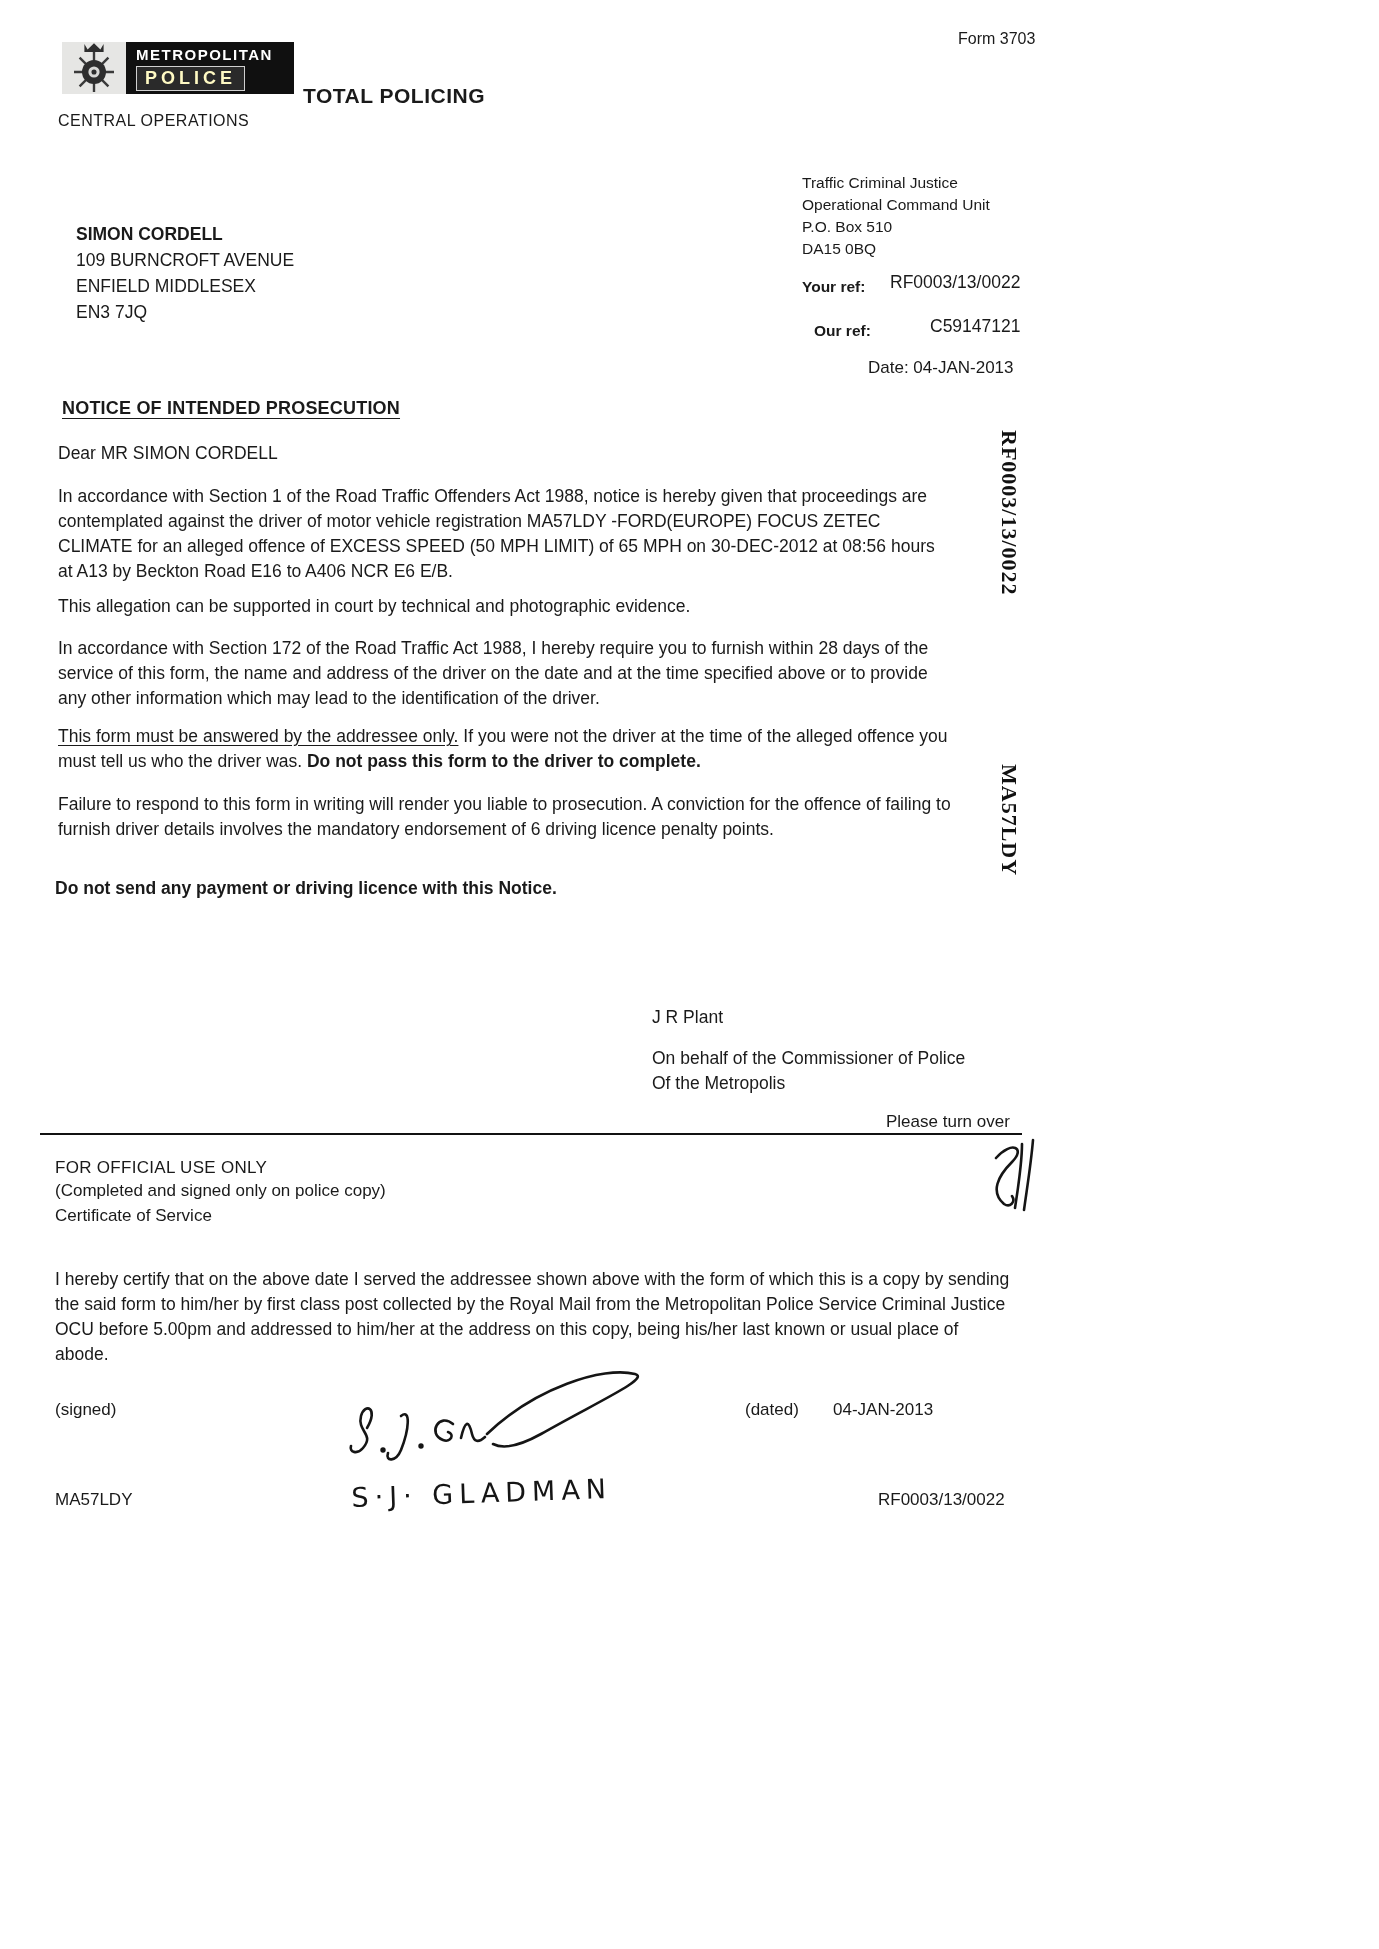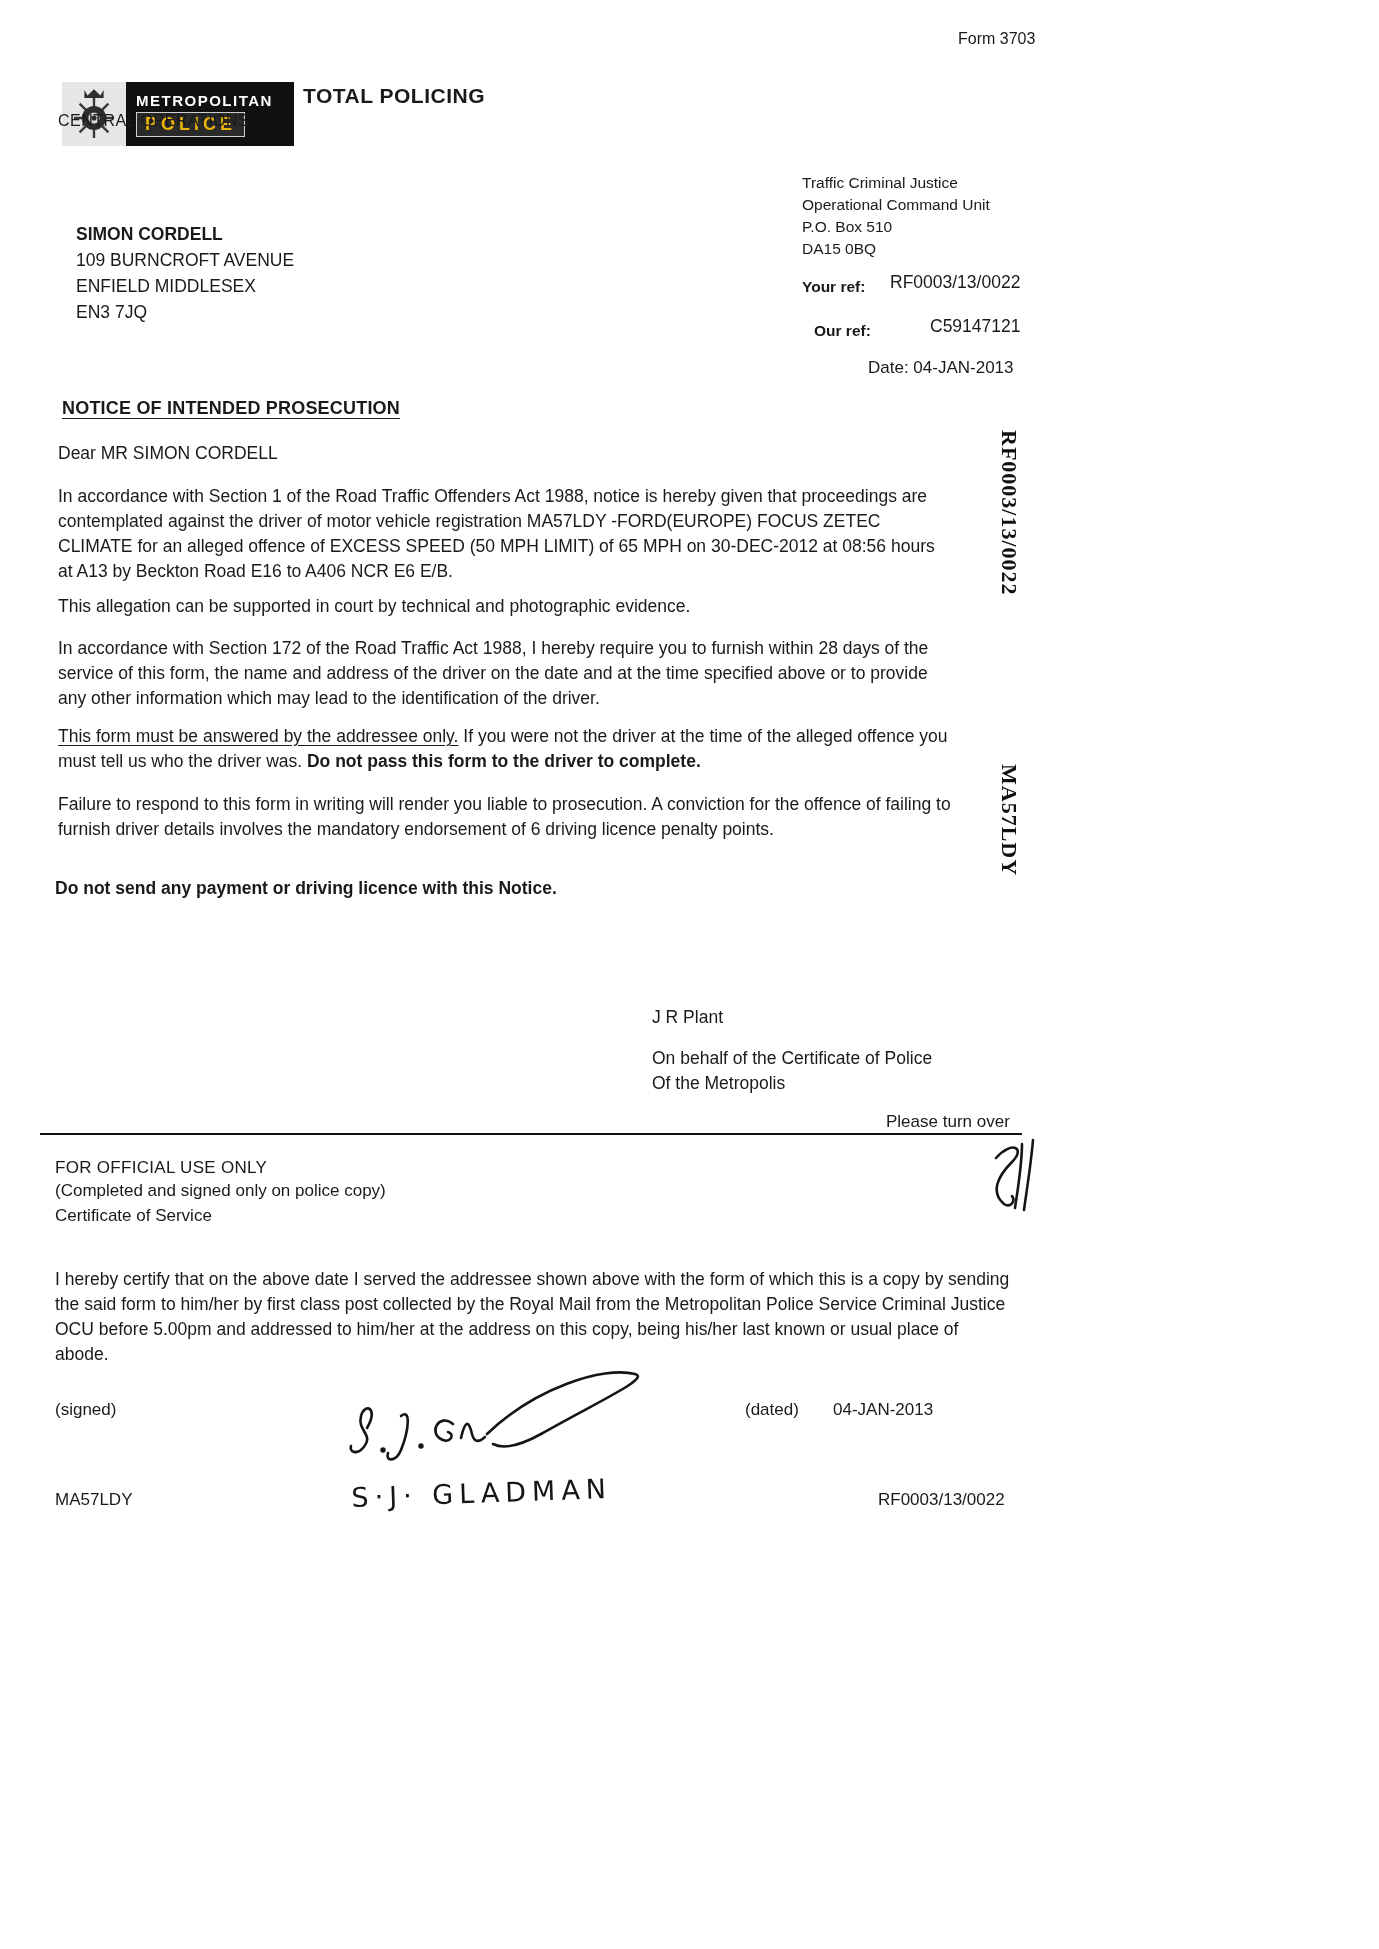--- a/index.html
+++ b/index.html
@@ -11,26 +11,26 @@
   .b { font-weight:bold; }
   .fs16 { font-size:16px; }
   .fs17 { font-size:17px; }
   .body-par { font-size:17.5px; line-height:25px; width:895px; }
   .u-title { font-weight:bold; font-size:18px; text-decoration:underline; text-underline-offset:4px; letter-spacing:0.2px; }
   .addr { font-size:17.5px; line-height:26px; }
   .sender { font-size:15.5px; line-height:22px; font-weight:normal; }
   .ref-label { font-size:15.5px; font-weight:bold; }
   .ref-value { font-size:17.5px; }
   .logo-box {
-    display:flex; align-items:stretch; background:#101010; height:64px; width:232px;margin-top:40px;
+    display:flex; align-items:stretch; background:#101010; height:52px; width:232px;
   }
   .crest-cell { width:64px; background:#e6e6e4; display:flex; align-items:center; justify-content:center; }
   .logo-text { display:flex; flex-direction:column; justify-content:center; padding:4px 10px; }
   .logo-met { color:#fff; font-weight:bold; font-size:15px; letter-spacing:1.5px; }
-  .logo-pol { color:#eab308; font-weight:bold; font-size:18px; letter-spacing:4px; border:1px solid #cfcfcf; padding:1px 8px; margin-top:3px; display:inline-block; align-self:flex-start; background:#2a2a2a; }
+  .logo-pol { color:#fef9c3; font-weight:bold; font-size:18px; letter-spacing:4px; border:1px solid #cfcfcf; padding:1px 8px; margin-top:3px; display:inline-block; align-self:flex-start; background:#2a2a2a; }
   .tagline { font-weight:bold; font-size:21px; letter-spacing:0.5px; }
   .vertical-ref {
     writing-mode:vertical-rl; font-family:"Liberation Serif", serif; font-weight:bold;
     font-size:22px; letter-spacing:1px; color:#111;
   }
   .divider { background:#111; height:2px; }
   .hand-name {
     font-size:27px; letter-spacing:6px; color:#151515;
     transform:rotate(-2deg); transform-origin:left bottom;
     font-family:"DejaVu Sans", sans-serif;
@@ -106,21 +106,21 @@
   <div class="abs body-par" style="left:58px; top:724px;">
     <span style="text-decoration:underline; text-underline-offset:3px;">This form must be answered by the addressee only.</span><span> If you were not the driver at the time of the alleged offence you must tell us who the driver was. </span><span class="b">Do not pass this form to the driver to complete.</span>
   </div>
 
   <div class="abs body-par" style="left:58px; top:792px;">Failure to respond to this form in writing will render you liable to prosecution.  A conviction for the offence of failing to furnish driver details involves the mandatory endorsement of 6 driving licence penalty points.</div>
 
   <div class="abs body-par b" style="left:55px; top:876px;">Do not send any payment or driving licence with this Notice.</div>
 
   <div class="abs body-par" style="left:652px; top:1005px; width:360px;">J R Plant</div>
   <div class="abs body-par" style="left:652px; top:1046px; width:380px;">
-    <div>On behalf of the Certificate of Police</div>
+    <div>On behalf of the Commissioner of Police</div>
     <div>Of the Metropolis</div>
   </div>
 
   <div class="abs fs17" style="left:886px; top:1112px;">Please turn over</div>
 
   <div class="abs divider" style="left:40px; top:1133px; width:982px;"></div>
 
   <div class="abs" style="left:982px; top:1136px;">
     <svg class="sig" width="58" height="78" viewBox="0 0 58 78">
       <path d="M14,22 C30,4 44,12 30,26 C16,40 8,56 22,68 C28,72 34,66 30,60"></path>

